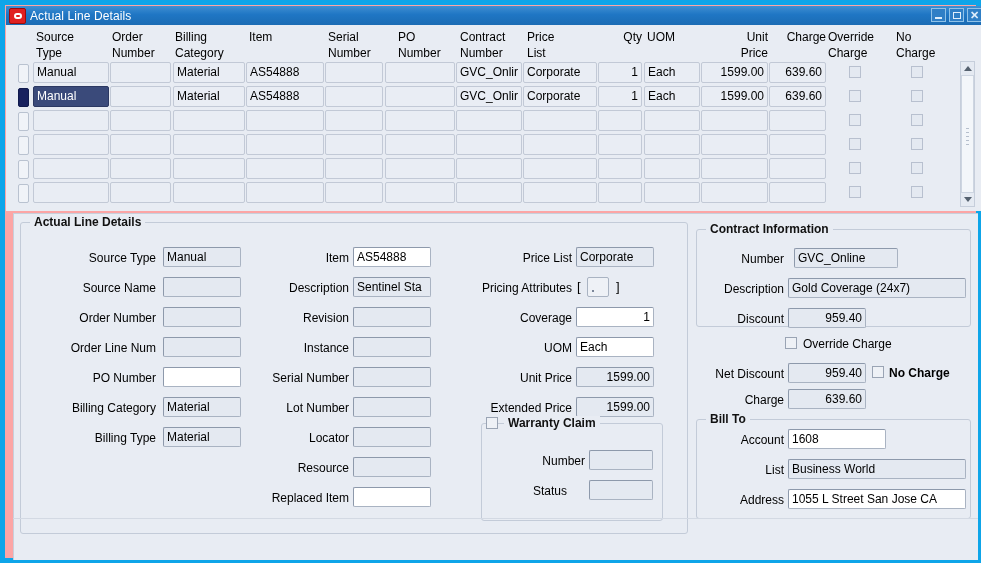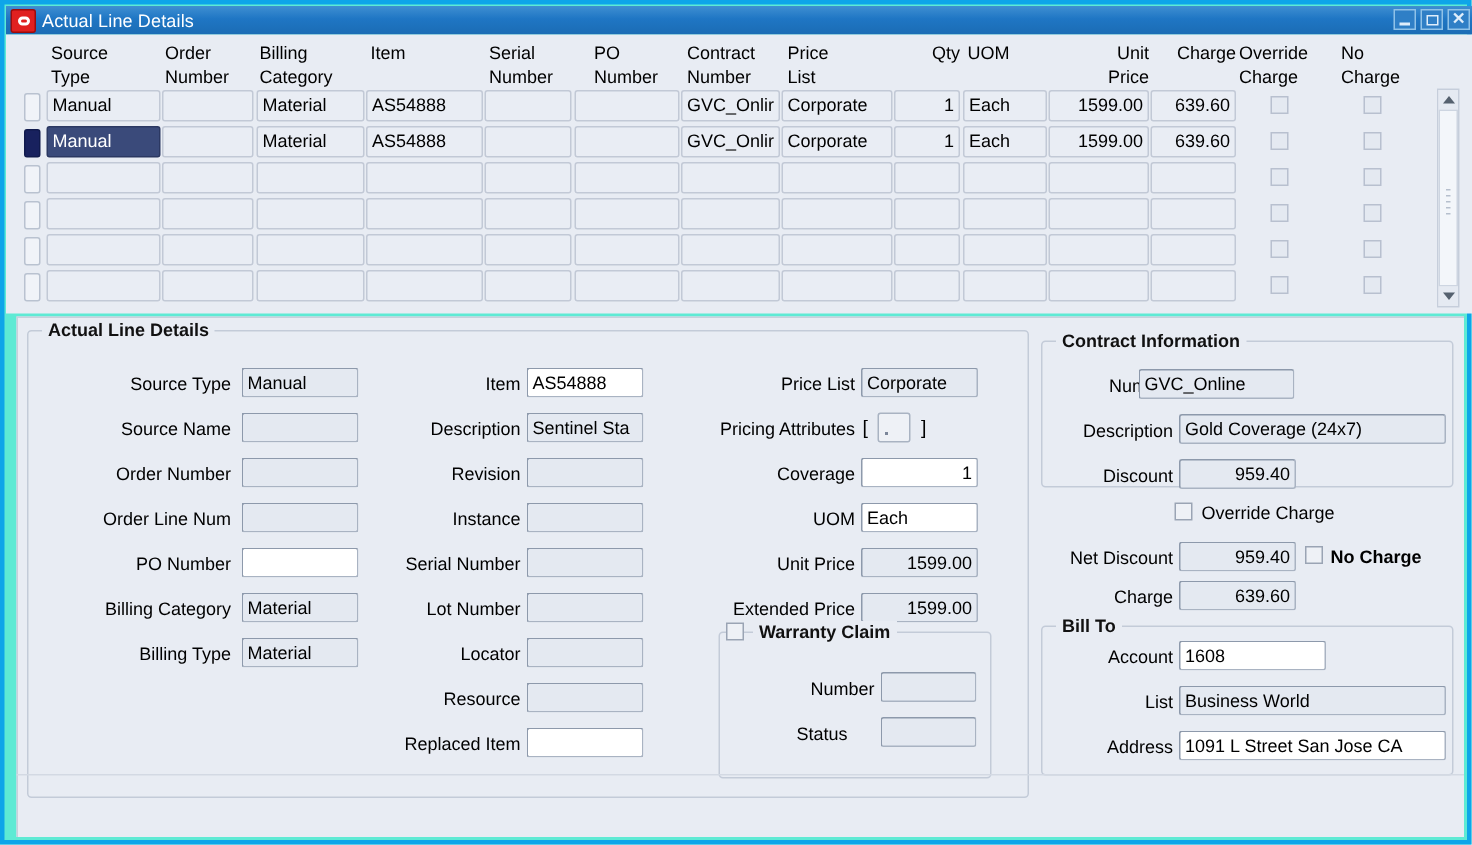--- a/index.html
+++ b/index.html
@@ -12,22 +12,22 @@
     font-size: 12px;
     color: #000000;
     overflow: hidden;
   }
 
   
   #window {
     position: absolute; left: 0; top: 0;
     width: 981px; height: 563px;
     box-sizing: border-box;
-    border: 3px solid #0ea5e9;
-    background: #5eead4;
+    border: 5px solid #0ea5e9;
+    background: #fca5a5;
   }
 
   
   #titlebar {
     position: absolute; left: 1px; top: 1px;
     width: 979px; height: 19px;
     background: linear-gradient(to bottom, #3f8fd2 0%, #1f76c4 45%, #1b6cb4 100%);
     display: flex; align-items: center;
     box-sizing: border-box;
   }
@@ -513,21 +513,21 @@
     <div class="fld" style="left:575px; top:236px; width:64px;"></div>
 
     <div class="lbl" style="left:467px; top:268px; width:86px;">Status</div>
     <div class="fld" style="left:575px; top:266px; width:64px;"></div>
 
     <div class="group" style="left:682px; top:15px; width:275px; height:98px;">
       <span class="gtitle">Contract Information</span>
     </div>
 
     <div class="lbl" style="left:690px; top:36px; width:80px;">Number</div>
-    <div class="fld" style="left:747px; top:34px; width:104px;">GVC_Online</div>
+    <div class="fld" style="left:780px; top:34px; width:104px;">GVC_Online</div>
 
     <div class="lbl" style="left:680px; top:66px; width:90px;">Description</div>
     <div class="fld" style="left:774px; top:64px; width:178px;">Gold Coverage (24x7)</div>
 
     <div class="lbl" style="left:690px; top:96px; width:80px;">Discount</div>
     <div class="fld num" style="left:774px; top:94px; width:78px;">959.40</div>
 
     <div class="cbox" style="left:771px; top:123px;"></div>
     <div class="cbl" style="left:789px; top:123px;">Override Charge</div>
 
@@ -543,20 +543,20 @@
       <span class="gtitle">Bill To</span>
     </div>
 
     <div class="lbl" style="left:690px; top:217px; width:80px;">Account</div>
     <div class="fld white" style="left:774px; top:215px; width:98px;">1608</div>
 
     <div class="lbl" style="left:690px; top:247px; width:80px;">List</div>
     <div class="fld" style="left:774px; top:245px; width:178px;">Business World</div>
 
     <div class="lbl" style="left:680px; top:277px; width:90px;">Address</div>
-    <div class="fld white" style="left:774px; top:275px; width:178px;">1091 L Street   San Jose CA</div>
+    <div class="fld white" style="left:774px; top:275px; width:178px;">1055 L Street   San Jose CA</div>
 
   </div>
 
   <div id="footer-sep"></div>
 
 
 </div>
 
 </body></html>

